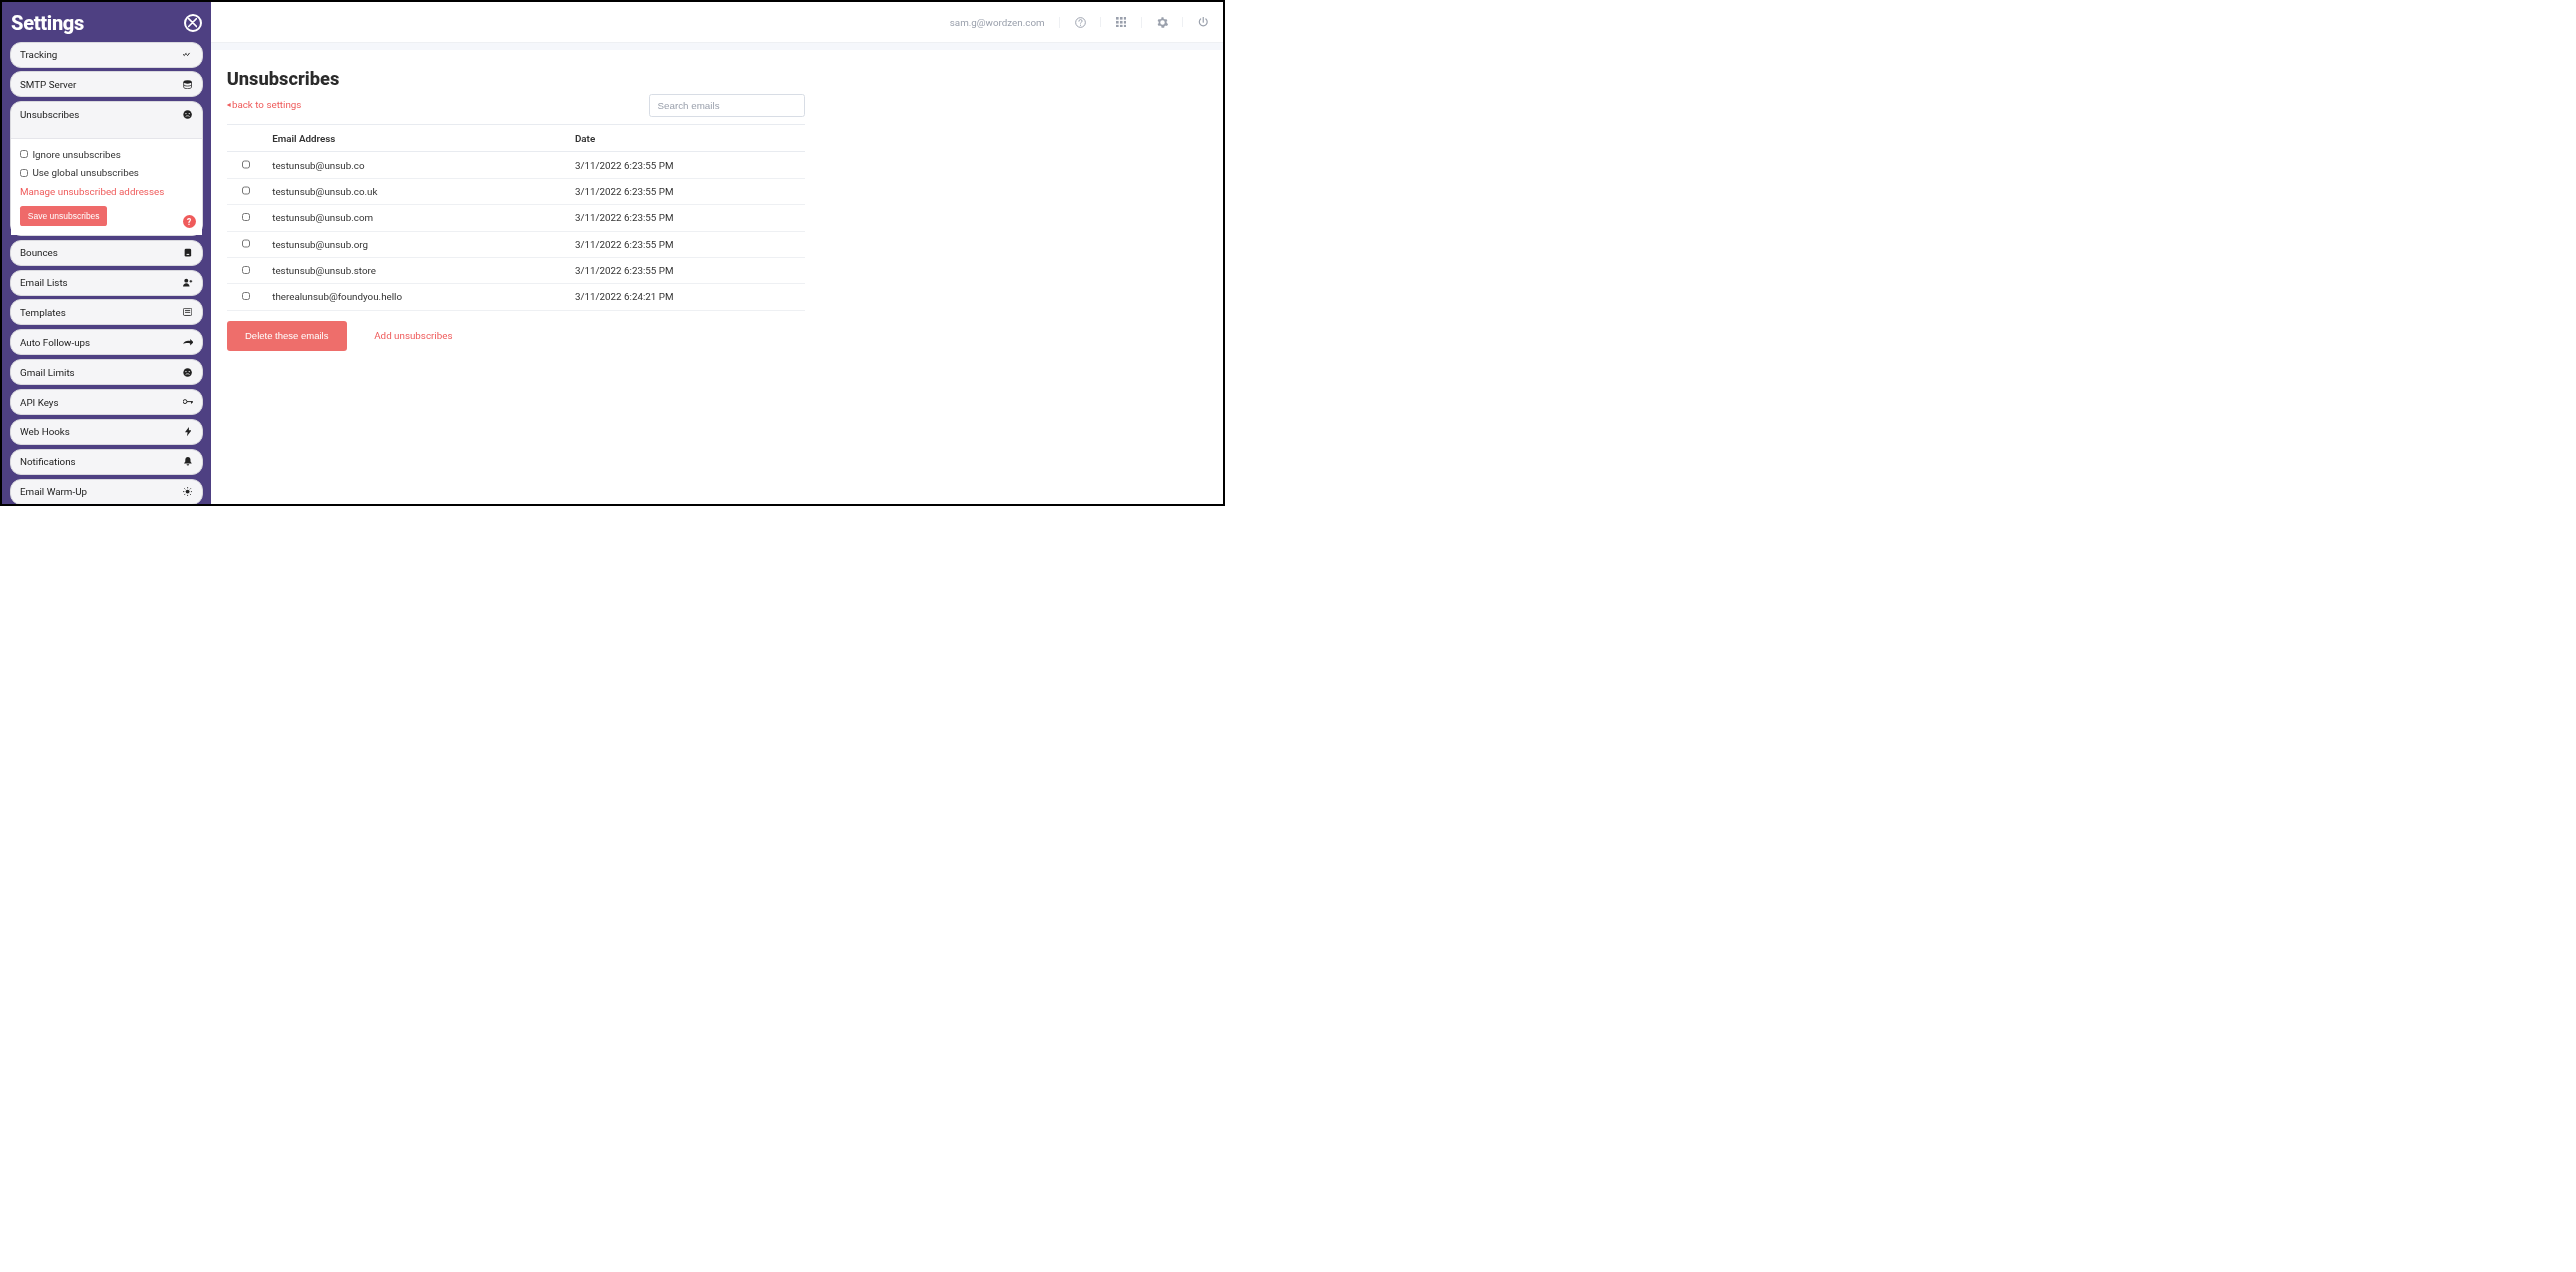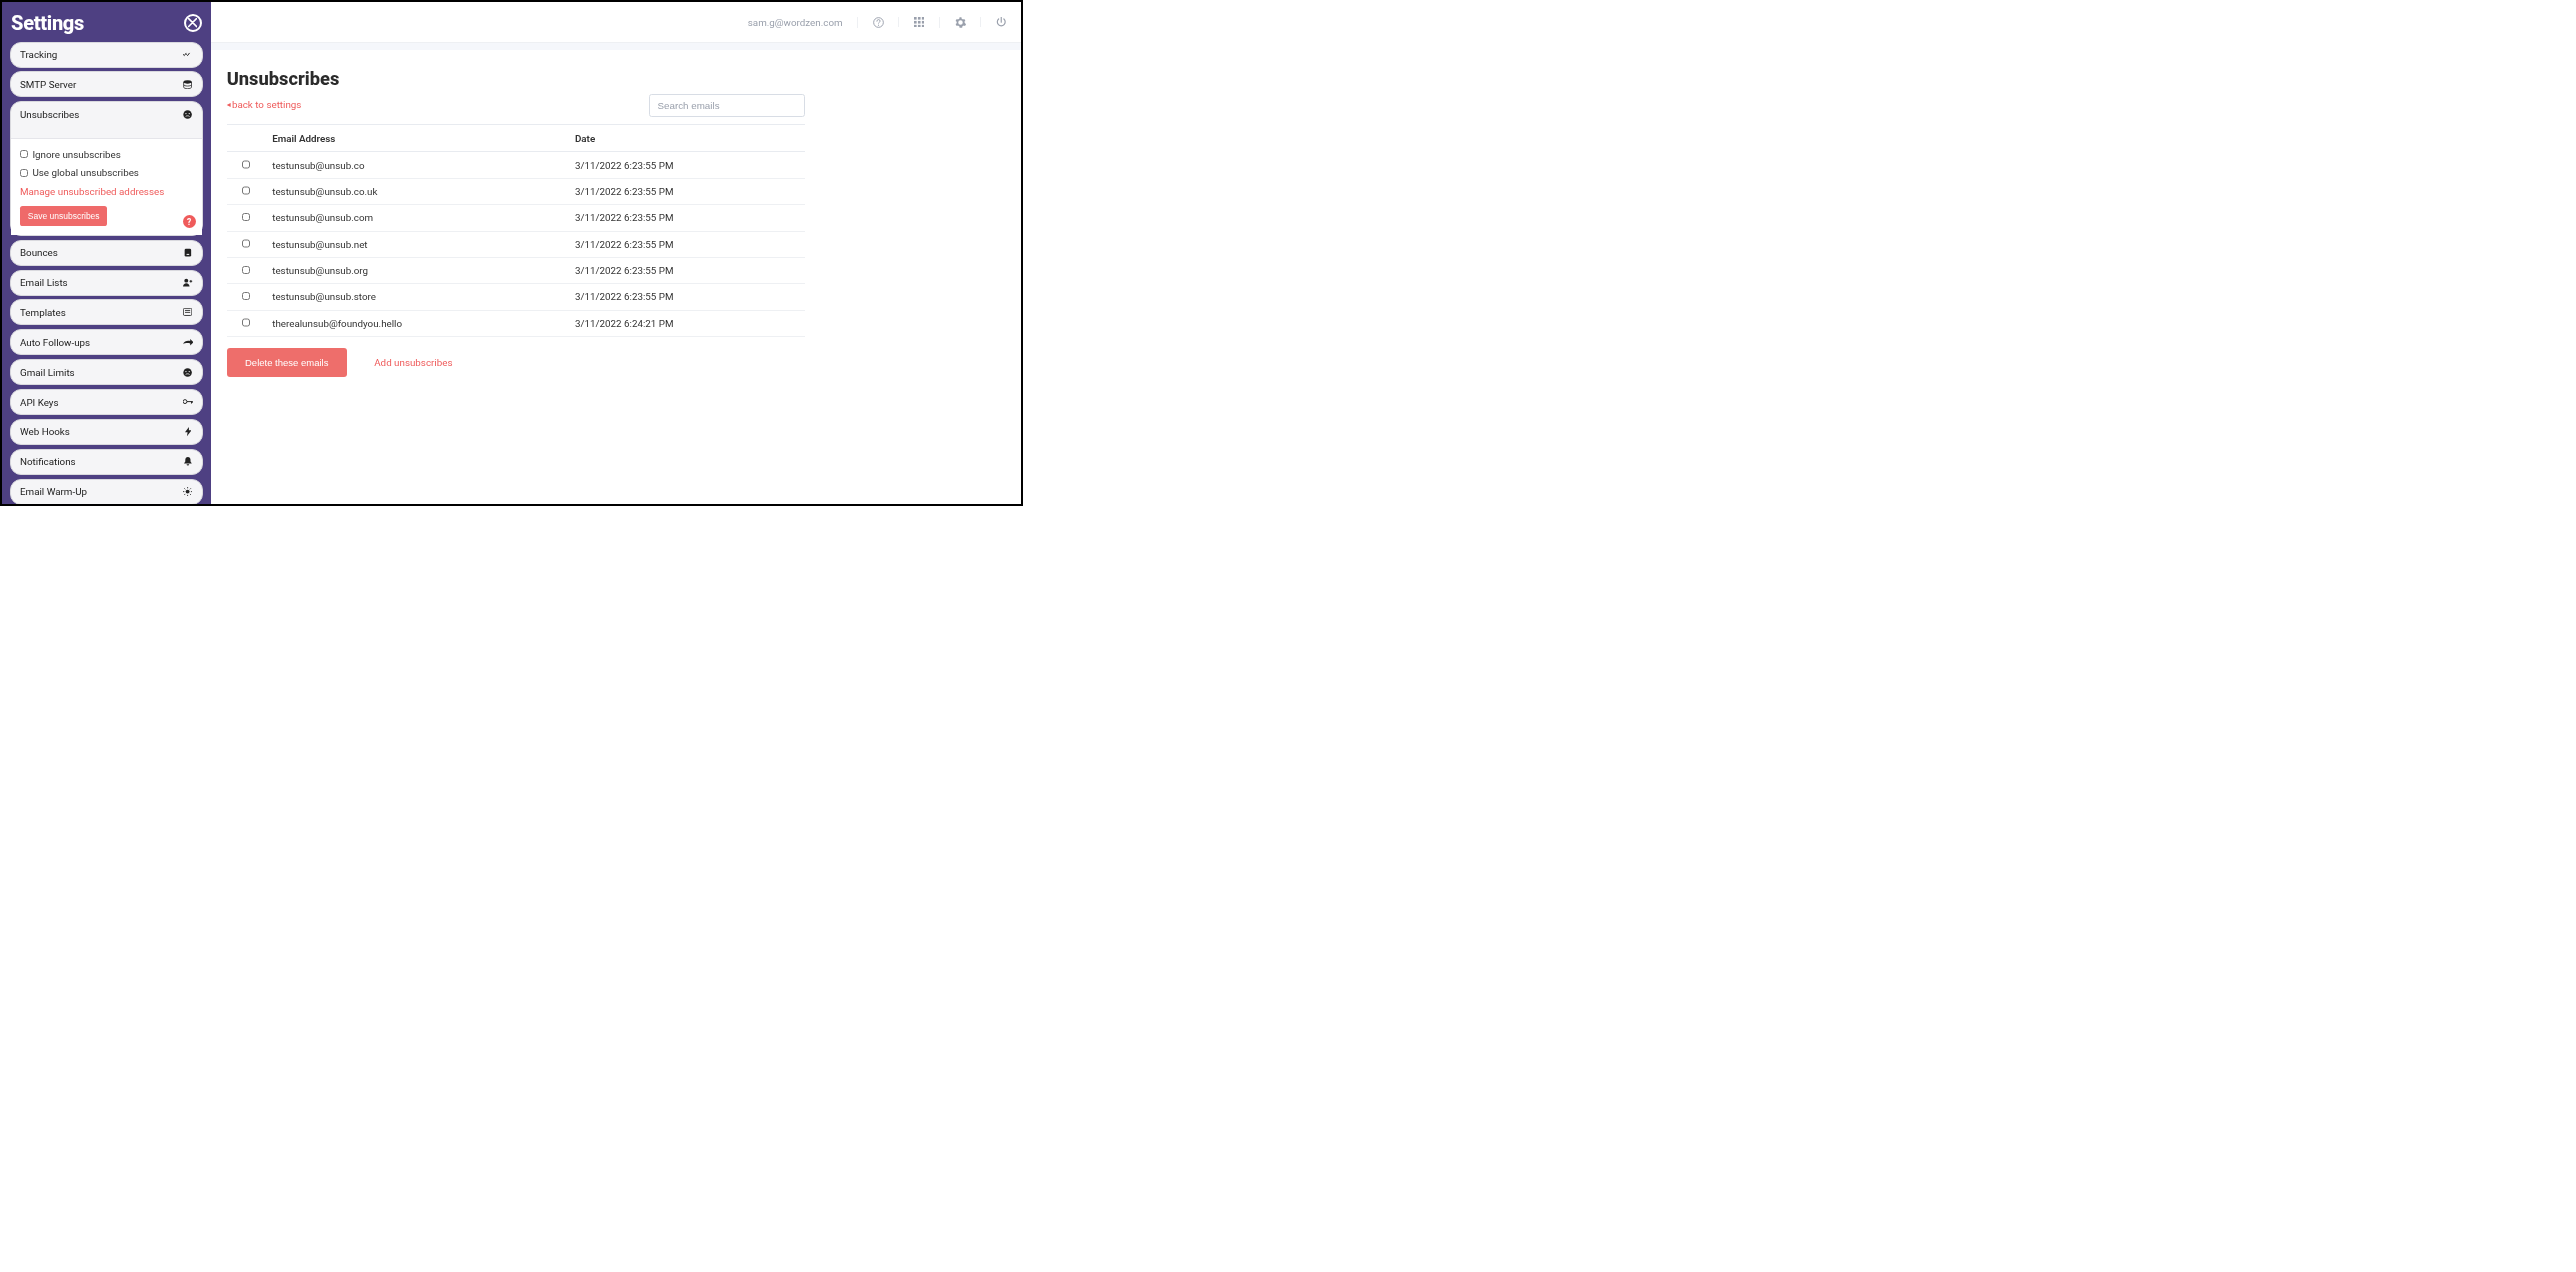--- a/index.html
+++ b/index.html
@@ -1,17 +1,17 @@
 <!DOCTYPE html>
 <html style="font-size:10.5px"><head>
 <meta charset="utf-8">
 <style>
 * { margin: 0; padding: 0; box-sizing: border-box; }
 body { font-family: -apple-system, BlinkMacSystemFont, "Segoe UI", Roboto, Helvetica, Arial, sans-serif; background: #fff; color: #212529; }
-.frame { border: 2px solid #000; width: 1023px; height: 506px; display: flex; position: relative; overflow: hidden; }
+.frame { border: 2px solid #000; width: 1225px; height: 506px; display: flex; position: relative; overflow: hidden; }
 
 
 .sidebar { width: 209px; background: #4e4082; padding: 6.5px 7.8px 7.8px; flex-shrink: 0; overflow-y: auto; }
 .sidebar-header { display: flex; justify-content: space-between; align-items: center; padding: 2.6px 1.3px 6.5px; }
 .sidebar-title { color: #fff; font-size: 20px; font-weight: 800; letter-spacing: -0.3px; }
 .close-btn { width: 18.3px; height: 18.3px; border: 2px solid #fff; border-radius: 50%; display: flex; align-items: center; justify-content: center; cursor: pointer; }
 .close-btn svg { fill: #fff; }
 
 .accordion-item { background: #f5f5f7; border: 0.7px solid #d9d9de; border-radius: 11px; margin-bottom: 3.9px; }
 .accordion-header { padding: 6.5px 9.2px; display: flex; justify-content: space-between; align-items: center; cursor: pointer; font-size: 9.8px; color: #222; }
@@ -304,25 +304,20 @@
                 <td>testunsub@unsub.co.uk</td>
                 <td>3/11/2022 6:23:55 PM</td>
               </tr>
               <tr>
                 <td><input type="checkbox" style=""></td>
                 <td>testunsub@unsub.com</td>
                 <td>3/11/2022 6:23:55 PM</td>
               </tr>
               <tr>
                 <td><input type="checkbox" style=""></td>
-                <td>testunsub@unsub.net</td>
-                <td>3/11/2022 6:23:55 PM</td>
-              </tr>
-              <tr>
-                <td><input type="checkbox" style=""></td>
                 <td>testunsub@unsub.org</td>
                 <td>3/11/2022 6:23:55 PM</td>
               </tr>
               <tr>
                 <td><input type="checkbox" style=""></td>
                 <td>testunsub@unsub.store</td>
                 <td>3/11/2022 6:23:55 PM</td>
               </tr>
               <tr>
                 <td><input type="checkbox" style=""></td>

